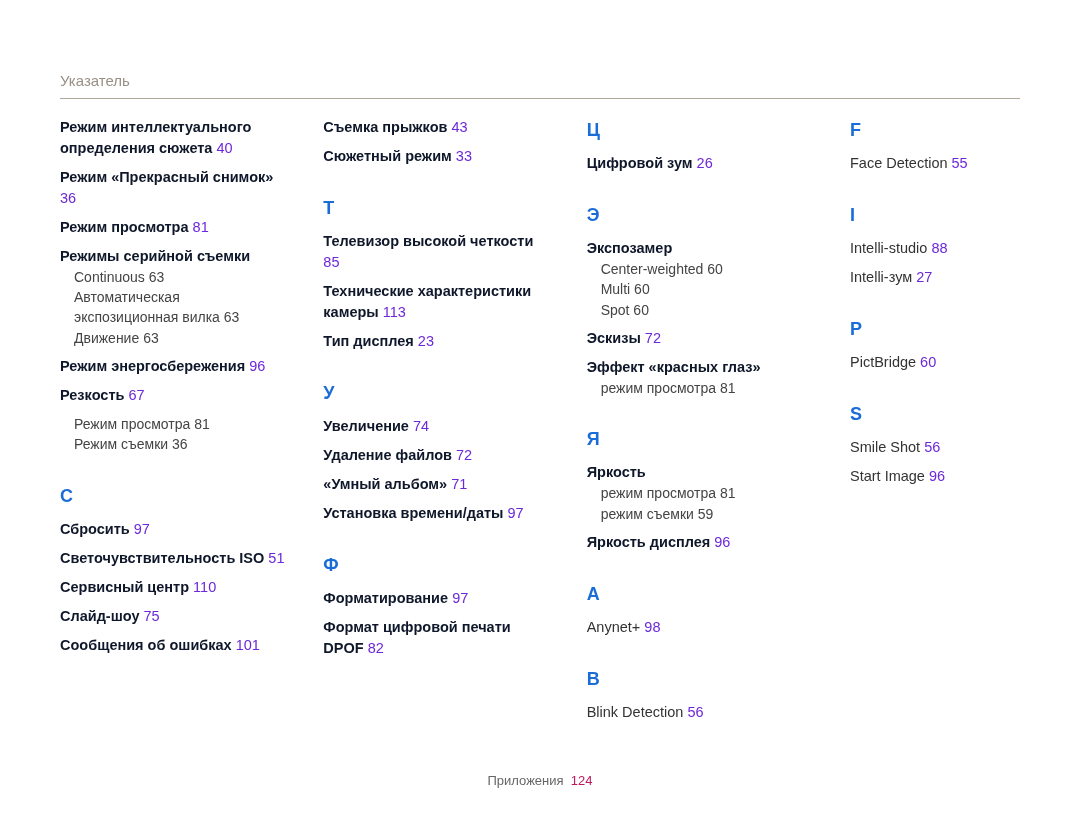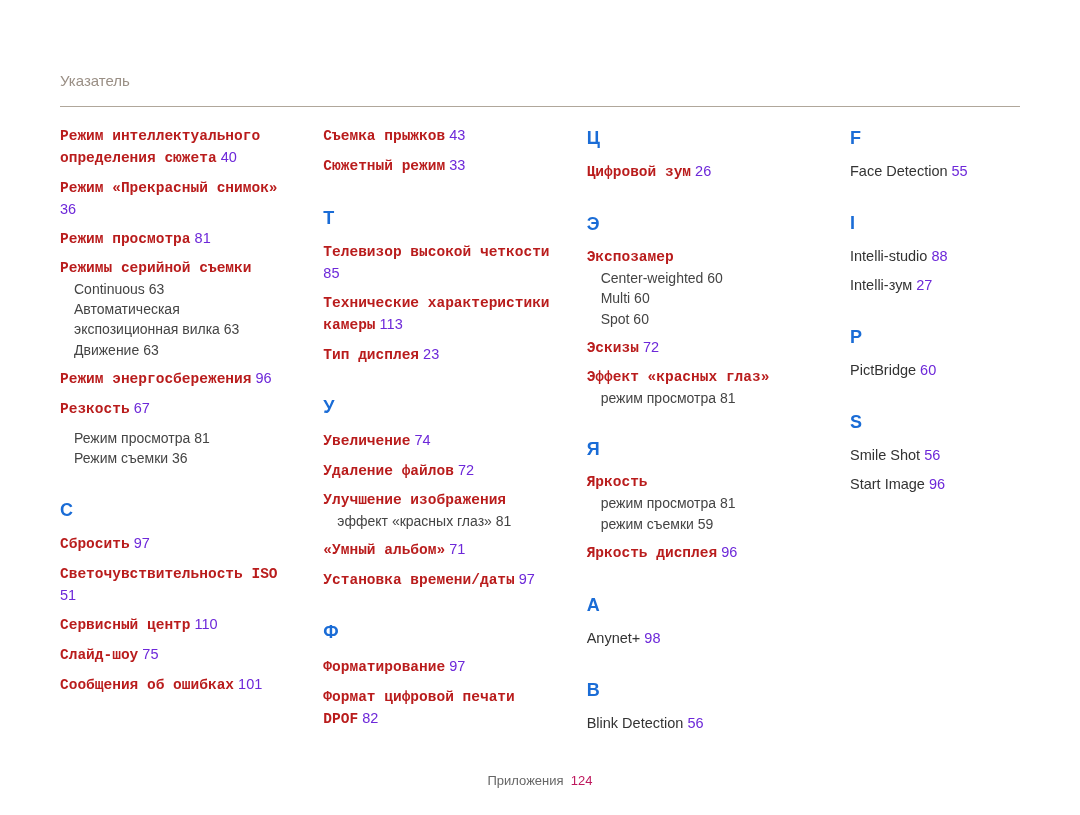--- a/index.html
+++ b/index.html
@@ -16,21 +16,21 @@
   .page {
     padding: 70px 60px 20px 60px;
     position: relative;
     height: 100%;
     box-sizing: border-box;
   }
   .page-title {
     color: #9a8f85;
     font-size: 15px;
     border-bottom: 1px solid #b0a79b;
-    padding-bottom: 14px;
+    padding-bottom: 6px;
     margin-bottom: 18px;
   }
   .cols {
     display: flex;
     gap: 36px;
   }
   .col {
     flex: 1 1 0;
   }
   .col4 { flex: 0 0 170px; }
@@ -39,21 +39,21 @@
     font-weight: bold;
     font-size: 18px;
     margin-top: 28px;
     margin-bottom: 10px;
   }
   .letter:first-child { margin-top: 0; }
   .col1-first { margin-top: 0; }
   .entry {
     margin-bottom: 8px;
   }
-  .entry .title { font-weight: bold; color:#b91c1c;font-family:Liberation Mono, monospace; }
+  .entry .title { font-weight: bold; color:#0f172a; }
   .entry .pg { font-weight: normal; color:#6d28d9; }
   .sub {
     margin-left: 14px;
     color:#444;
     font-size: 14px;
   }
   .plain { color:#333; font-weight: normal; text-align: right; }
   .footer {
     position: absolute;
     bottom: 24px;
@@ -102,24 +102,20 @@
       <div class="entry"><span class="title">Сюжетный режим</span>  <span class="pg">33</span></div>
 
       <div class="letter">Т</div>
       <div class="entry"><span class="title">Телевизор высокой четкости</span>  <span class="pg">85</span></div>
       <div class="entry"><span class="title">Технические характеристики камеры</span>  <span class="pg">113</span></div>
       <div class="entry"><span class="title">Тип дисплея</span>  <span class="pg">23</span></div>
 
       <div class="letter">У</div>
       <div class="entry"><span class="title">Увеличение</span>  <span class="pg">74</span></div>
       <div class="entry"><span class="title">Удаление файлов</span>  <span class="pg">72</span></div>
-      <div class="entry">
-        <div class="title">Улучшение изображения</div>
-        <div class="sub"><span>эффект «красных глаз»</span>  <span>81</span></div>
-      </div>
       <div class="entry"><span class="title">«Умный альбом»</span>  <span class="pg">71</span></div>
       <div class="entry"><span class="title">Установка времени/даты</span>  <span class="pg">97</span></div>
 
       <div class="letter">Ф</div>
       <div class="entry"><span class="title">Форматирование</span>  <span class="pg">97</span></div>
       <div class="entry"><span class="title">Формат цифровой печати DPOF</span>  <span class="pg">82</span></div>
     </div>
 
     <div class="col">
       <div class="letter col1-first">Ц</div>

